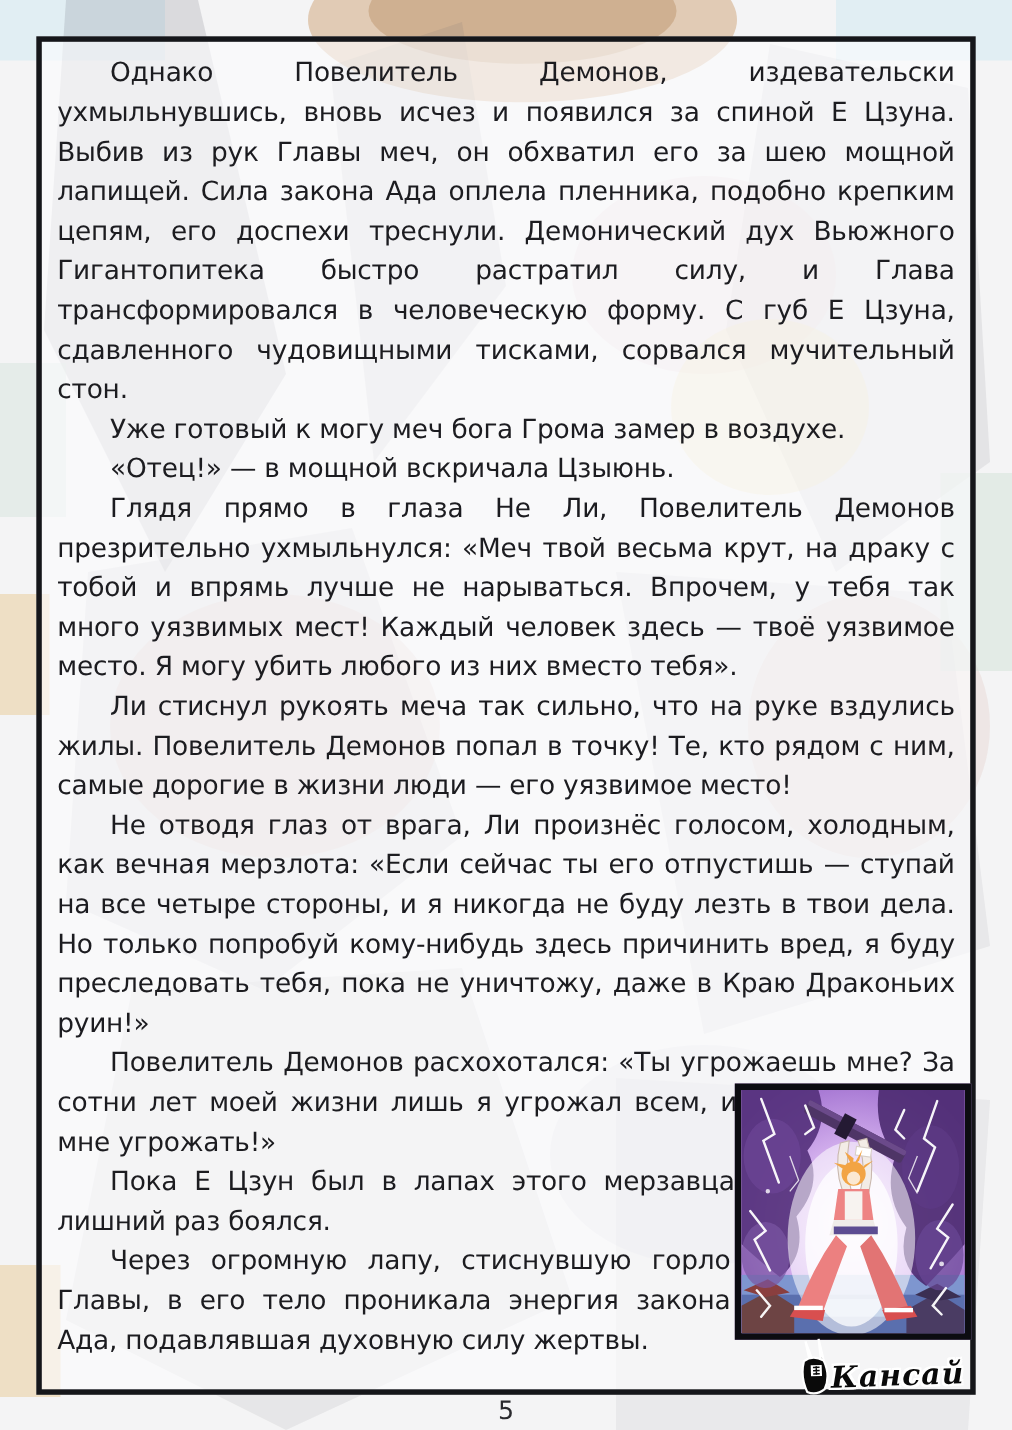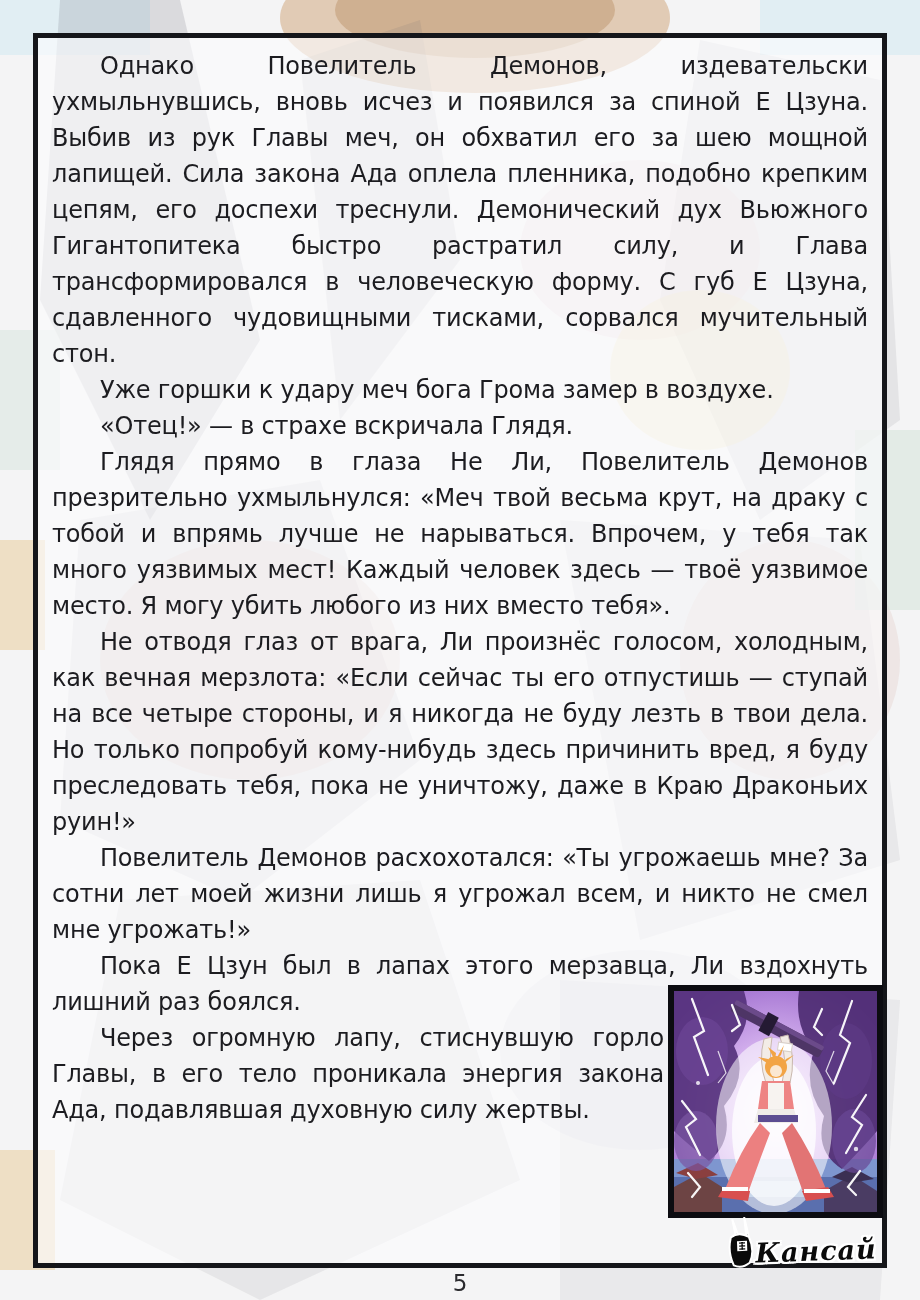--- a/index.html
+++ b/index.html
@@ -114,23 +114,24 @@
       <rect x="0" y="540" width="45" height="110" fill="#e2b66e" opacity="0.35"></rect>
       <rect x="0" y="1150" width="55" height="120" fill="#e2b66e" opacity="0.35"></rect>
       <rect x="855" y="430" width="65" height="180" fill="#cfe0d4" opacity="0.45"></rect>
       <rect x="0" y="330" width="60" height="140" fill="#cfe0d8" opacity="0.40"></rect>
       <ellipse cx="640" cy="1050" rx="140" ry="100" fill="#a8a8b2" opacity="0.12"></ellipse>
     </svg>
   </div>
 
   <div class="frame">
     <p>Однако Повелитель Демонов, издевательски ухмыльнувшись, вновь исчез и появился за спиной Е Цзуна. Выбив из рук Главы меч, он обхватил его за шею мощной лапищей. Сила закона Ада оплела пленника, подобно крепким цепям, его доспехи треснули. Демонический дух Вьюжного Гигантопитека быстро растратил силу, и Глава трансформировался в человеческую форму. С губ Е Цзуна, сдавленного чудовищными тисками, сорвался мучительный стон.</p>
-    <p>Уже горшки к удару меч бога Грома замер в воздухе.</p>
-    <p>«Отец!» — в страхе вскричала Глядя.</p>
+    <p>Уже готовый к могу меч бога Грома замер в воздухе.</p>
+    <p>«Отец!» — в мощной вскричала Цзыюнь.</p>
     <p>Глядя прямо в глаза Не Ли, Повелитель Демонов презрительно ухмыльнулся: «Меч твой весьма крут, на драку с тобой и впрямь лучше не нарываться. Впрочем, у тебя так много уязвимых мест! Каждый человек здесь — твоё уязвимое место. Я могу убить любого из них вместо тебя».</p>
+    <p>Ли стиснул рукоять меча так сильно, что на руке вздулись жилы. Повелитель Демонов попал в точку! Те, кто рядом с ним, самые дорогие в жизни люди — его уязвимое место!</p>
     <p>Не отводя глаз от врага, Ли произнёс голосом, холодным, как вечная мерзлота: «Если сейчас ты его отпустишь — ступай на все четыре стороны, и я никогда не буду лезть в твои дела. Но только попробуй кому-нибудь здесь причинить вред, я буду преследовать тебя, пока не уничтожу, даже в Краю Драконьих руин!»</p>
     <p>Повелитель Демонов расхохотался: «Ты угрожаешь мне? За сотни лет моей жизни лишь я угрожал всем, и никто не смел мне угрожать!»</p>
     <p>Пока Е Цзун был в лапах этого мерзавца, Ли вздохнуть лишний раз боялся.</p>
     <p class="narrow">Через огромную лапу, стиснувшую горло Главы, в его тело проникала энергия закона Ада, подавлявшая духовную силу жертвы.</p>
 
     <div class="inset">
       <svg viewBox="0 0 203 221" preserveAspectRatio="none">
         <defs>
           <radialGradient id="aura" cx="50%" cy="55%" r="65%">
             <stop offset="0%" stop-color="#f6ecfb"></stop>

